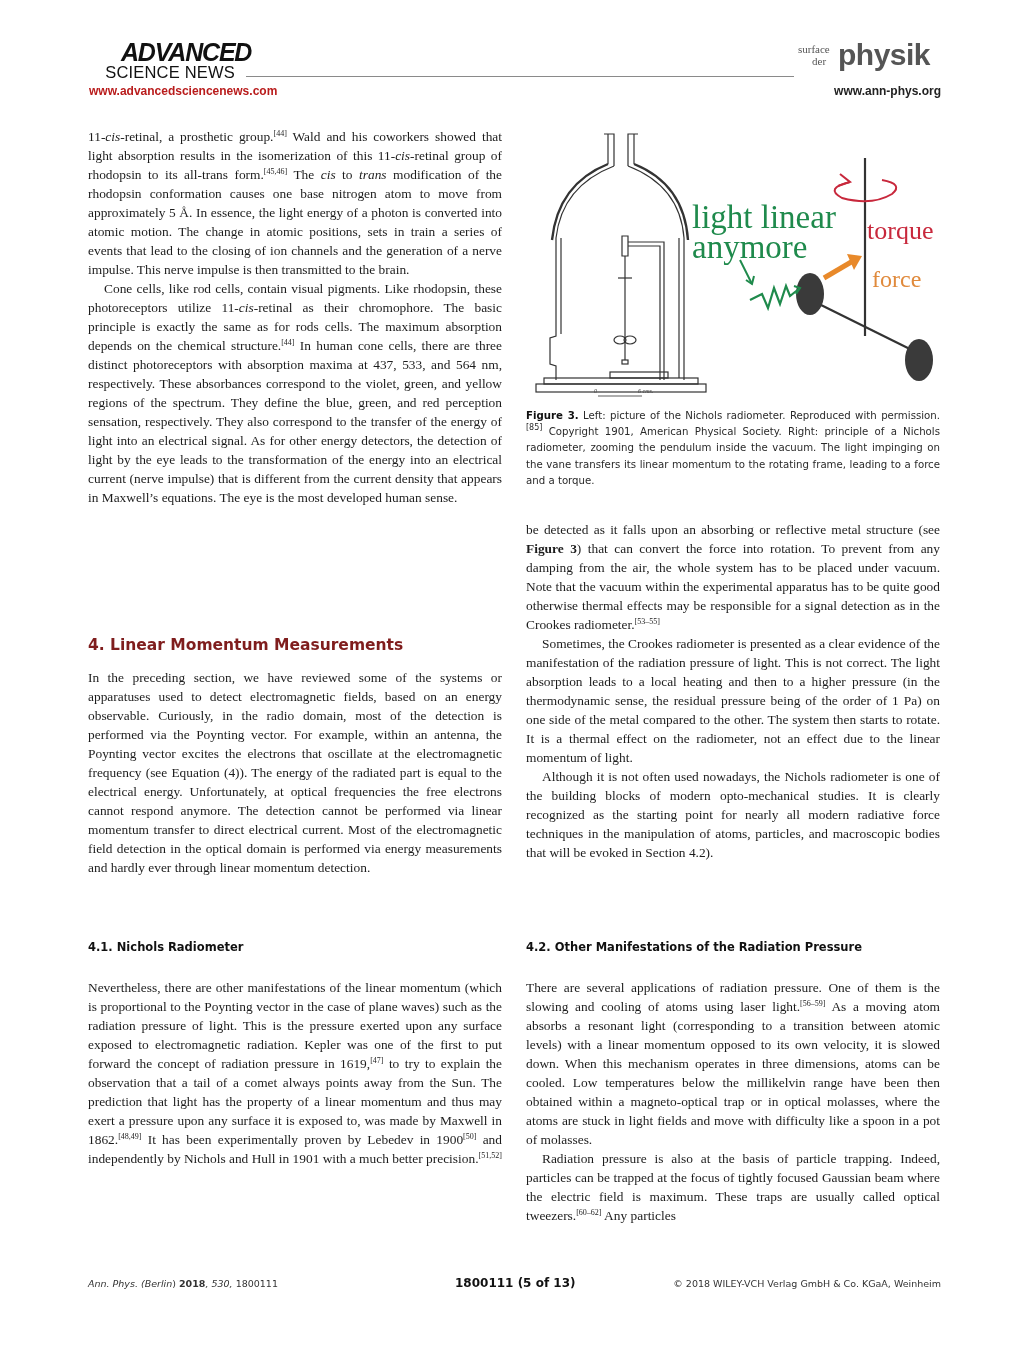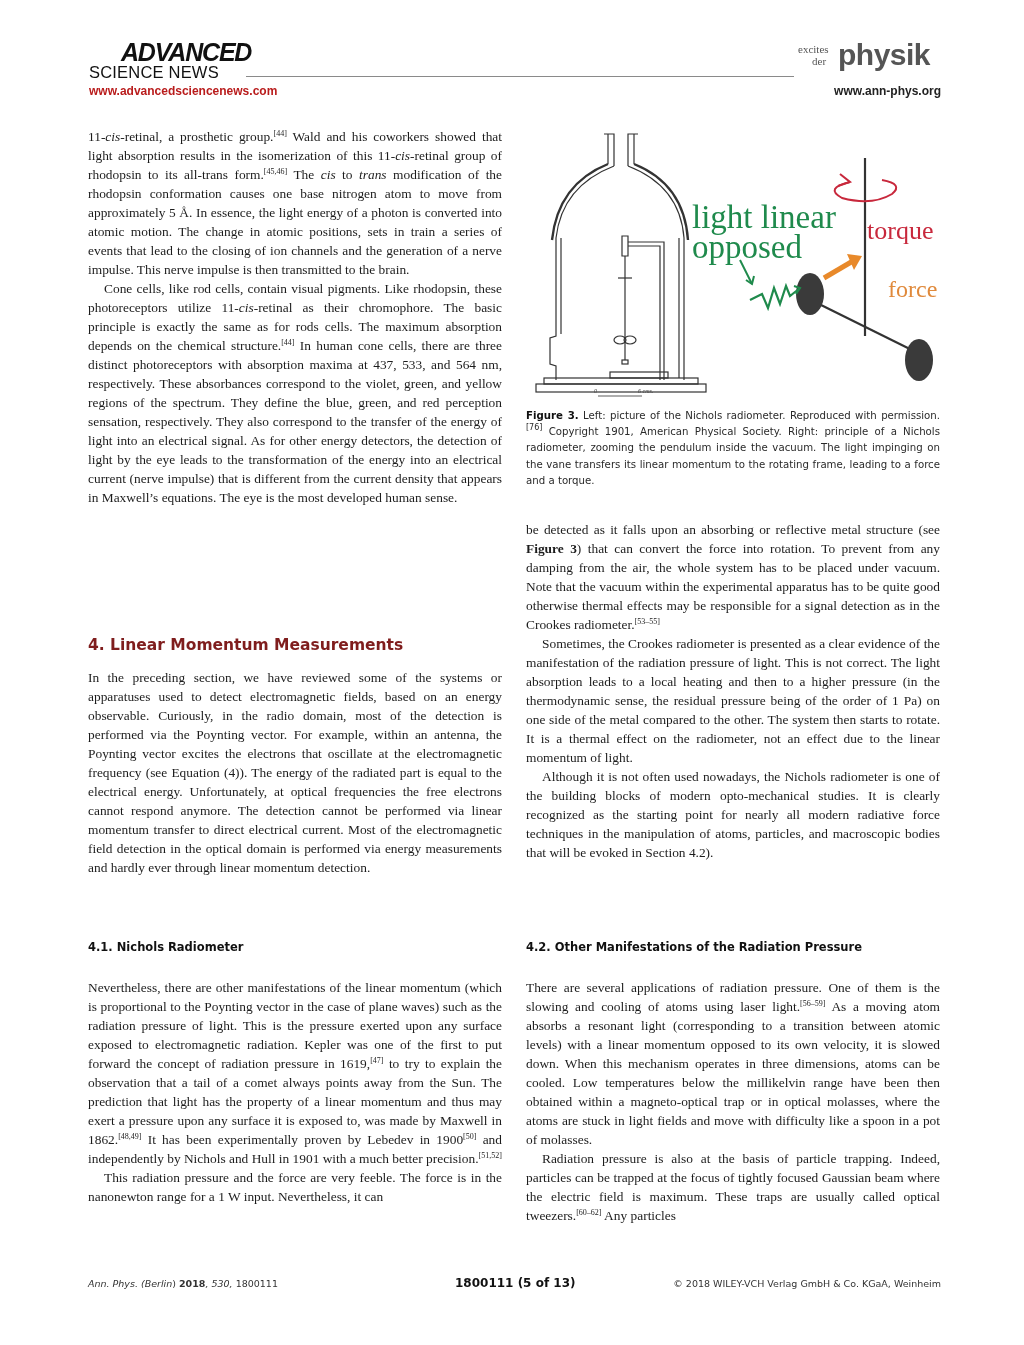--- a/index.html
+++ b/index.html
@@ -1,21 +1,21 @@
 <!DOCTYPE html>
 <html><head>
 <meta charset="utf-8">
 <style>
   html, body { margin: 0; padding: 0; background: #ffffff; }
   body { width: 1024px; height: 1345px; position: relative; overflow: hidden; color: #1c1c1c; }
 
   
   .hdr-left { position: absolute; left: 89px; top: 40px; }
   .brand-adv { font-family: "Liberation Sans", sans-serif; font-weight: bold; font-style: italic; font-size: 25px; letter-spacing: -1.2px; line-height: 24px; color: #111; margin-left: 32px; }
-  .brand-sci { font-family: "Liberation Sans", sans-serif; font-size: 16.5px; line-height: 17px; color: #111; letter-spacing: 0.2px; }
+  .brand-sci { font-family: "Liberation Sans", sans-serif; font-size: 16.5px; line-height: 17px; color: #111; letter-spacing: 0.2px; text-align: center; }
   .hdr-rule { position: absolute; left: 246px; top: 76px; width: 548px; height: 1px; background: #8a8a8a; }
   .url-left { position: absolute; left: 89px; top: 84px; font-family: "Liberation Sans", sans-serif; font-weight: bold; font-size: 12px; color: #b91c1c; }
   .hdr-right { position: absolute; left: 798px; top: 42px; width: 145px; height: 34px; }
   .annalen { position: absolute; left: 0; top: 2px; font-family: "Liberation Serif", serif; font-size: 11px; color: #555; line-height: 11px; }
   .der { position: absolute; left: 14px; top: 14px; font-family: "Liberation Serif", serif; font-size: 11px; color: #555; line-height: 11px; }
   .physik { position: absolute; left: 40px; top: -4px; font-family: "Liberation Sans", sans-serif; font-weight: bold; font-size: 30px; color: #555; letter-spacing: -0.5px; line-height: 34px; }
   .url-right { position: absolute; right: 83px; top: 84px; font-family: "Liberation Sans", sans-serif; font-weight: bold; font-size: 12px; color: #222; }
 
   
   .col { position: absolute; width: 414px; }
@@ -41,21 +41,21 @@
 </head>
 <body>
 
 <div class="hdr-left">
   <div class="brand-adv">ADVANCED</div>
   <div class="brand-sci">SCIENCE NEWS</div>
 </div>
 <div class="hdr-rule"></div>
 <div class="url-left">www.advancedsciencenews.com</div>
 <div class="hdr-right">
-  <span class="annalen">excites</span>
+  <span class="annalen">surface</span>
   <span class="der">der</span>
   <span class="physik">physik</span>
 </div>
 <div class="url-right">www.ann-phys.org</div>
 
 <div class="col col-left" style="top:127px;">
   <p class="p">
     <span>11-</span><i>cis</i><span>-retinal, a prosthetic group.</span><sup>[44]</sup><span> Wald and his coworkers showed that light absorption results in the isomerization of this 11-</span><i>cis</i><span>-retinal group of rhodopsin to its all-trans form.</span><sup>[45,46]</sup><span> The </span><i>cis</i><span> to </span><i>trans</i><span> modification of the rhodopsin conformation causes one base nitrogen atom to move from approximately 5 Å. In essence, the light energy of a photon is converted into atomic motion. The change in atomic positions, sets in train a series of events that lead to the closing of ion channels and the generation of a nerve impulse. This nerve impulse is then transmitted to the brain.</span>
   </p>
   <p class="p indent">
@@ -68,21 +68,20 @@
 <div class="col col-left" style="top:668px;">
   <p class="p">In the preceding section, we have reviewed some of the systems or apparatuses used to detect electromagnetic fields, based on an energy observable. Curiously, in the radio domain, most of the de­tection is performed via the Poynting vector. For example, within an antenna, the Poynting vector excites the electrons that oscillate at the electromagnetic frequency (see Equation (4)). The energy of the radiated part is equal to the electrical energy. Unfortunately, at optical frequencies the free electrons cannot respond anymore. The detection cannot be performed via linear momentum trans­fer to direct electrical current. Most of the electromagnetic field detection in the optical domain is performed via energy measure­ments and hardly ever through linear momentum detection.</p>
 </div>
 
 <h3 class="h3" style="position:absolute; left:88px; top:940px;">4.1. Nichols Radiometer</h3>
 
 <div class="col col-left" style="top:978px;">
   <p class="p">
     <span>Nevertheless, there are other manifestations of the linear mo­mentum (which is proportional to the Poynting vector in the case of plane waves) such as the radiation pressure of light. This is the pressure exerted upon any surface exposed to electromagnetic ra­diation. Kepler was one of the first to put forward the concept of radiation pressure in 1619,</span><sup>[47]</sup><span> to try to explain the observation that a tail of a comet always points away from the Sun. The prediction that light has the property of a linear momentum and thus may exert a pressure upon any surface it is exposed to, was made by Maxwell in 1862.</span><sup>[48,49]</sup><span> It has been experimentally proven by Lebe­dev in 1900</span><sup>[50]</sup><span> and independently by Nichols and Hull in 1901 with a much better precision.</span><sup>[51,52]</sup>
   </p>
-  <p class="p indent">This radiation pressure and the force are very feeble. The force is in the nanonewton range for a 1 W input. Nevertheless, it can</p>
 </div>
 
 <div class="figure">
   <svg width="412" height="270" viewBox="0 0 412 270">
 
     <g fill="none" stroke="#333" stroke-width="1.2">
 
       <path d="M72 6 L82 6 L82 38"></path>
       <path d="M76 6 L76 36"></path>
       <path d="M106 6 L96 6 L96 38"></path>
@@ -128,30 +127,30 @@
       <path d="M315 126 L330 128 L322 142 Z" fill="#e8892a"></path>
 
       <path d="M218 172 L230 166 L236 180 L242 160 L248 176 L254 158 L258 168 L268 160" fill="none" stroke="#1f8a4c" stroke-width="2.2"></path>
       <path d="M262 158 L268 160 L264 166" fill="none" stroke="#1f8a4c" stroke-width="2"></path>
       <line x1="208" y1="132" x2="220" y2="156" stroke="#1f8a4c" stroke-width="2"></line>
       <path d="M214 152 L220 156 L222 148" fill="none" stroke="#1f8a4c" stroke-width="2"></path>
     </g>
   </svg>
   <div style="position:absolute; left:160px; top:74px; font-family:'Liberation Serif',serif; font-size:33px; line-height:30px; color:#1f8a4c;">
     <div>light linear</div>
-    <div>opposed</div>
+    <div>anymore</div>
   </div>
   <div style="position:absolute; left:335px; top:88px; font-family:'Liberation Serif',serif; font-size:26px; color:#c8283c;">torque</div>
-  <div style="position:absolute; left:340px; top:148px; font-family:'Liberation Serif',serif; font-size:24px; color:#e08a3c;margin-left:16px;">force</div>
+  <div style="position:absolute; left:340px; top:138px; font-family:'Liberation Serif',serif; font-size:24px; color:#e08a3c;">force</div>
   <div style="position:absolute; left:62px; top:260px; font-family:'Liberation Serif',serif; font-style:italic; font-size:6px; color:#444;">0</div>
   <div style="position:absolute; left:106px; top:260px; font-family:'Liberation Serif',serif; font-style:italic; font-size:6px; color:#444;">6 cms.</div>
 </div>
 
 <div class="caption">
-  <b>Figure 3.</b><span> Left: picture of the Nichols radiometer. Reproduced with permission.</span><sup>[76]</sup><span> Copyright 1901, American Physical Society. Right: principle of a Nichols radiometer, zooming the pendulum inside the vacuum. The light impinging on the vane transfers its linear momentum to the rotating frame, leading to a force and a torque.</span>
+  <b>Figure 3.</b><span> Left: picture of the Nichols radiometer. Reproduced with permission.</span><sup>[85]</sup><span> Copyright 1901, American Physical Society. Right: principle of a Nichols radiometer, zooming the pendulum inside the vacuum. The light impinging on the vane transfers its linear momentum to the rotating frame, leading to a force and a torque.</span>
 </div>
 
 <div class="col col-right" style="top:520px;">
   <p class="p">
     <span>be detected as it falls upon an absorbing or reflective metal struc­ture (see </span><b>Figure 3</b><span>) that can convert the force into rotation. To prevent from any damping from the air, the whole system has to be placed under vacuum. Note that the vacuum within the ex­perimental apparatus has to be quite good otherwise thermal ef­fects may be responsible for a signal detection as in the Crookes radiometer.</span><sup>[53–55]</sup>
   </p>
   <p class="p indent">Sometimes, the Crookes radiometer is presented as a clear evi­dence of the manifestation of the radiation pressure of light. This is not correct. The light absorption leads to a local heating and then to a higher pressure (in the thermodynamic sense, the resid­ual pressure being of the order of 1 Pa) on one side of the metal compared to the other. The system then starts to rotate. It is a thermal effect on the radiometer, not an effect due to the linear momentum of light.</p>
   <p class="p indent">Although it is not often used nowadays, the Nichols radiometer is one of the building blocks of modern opto-mechanical studies. It is clearly recognized as the starting point for nearly all modern radiative force techniques in the manipulation of atoms, parti­cles, and macroscopic bodies that will be evoked in Section 4.2).</p>
 </div>
 

